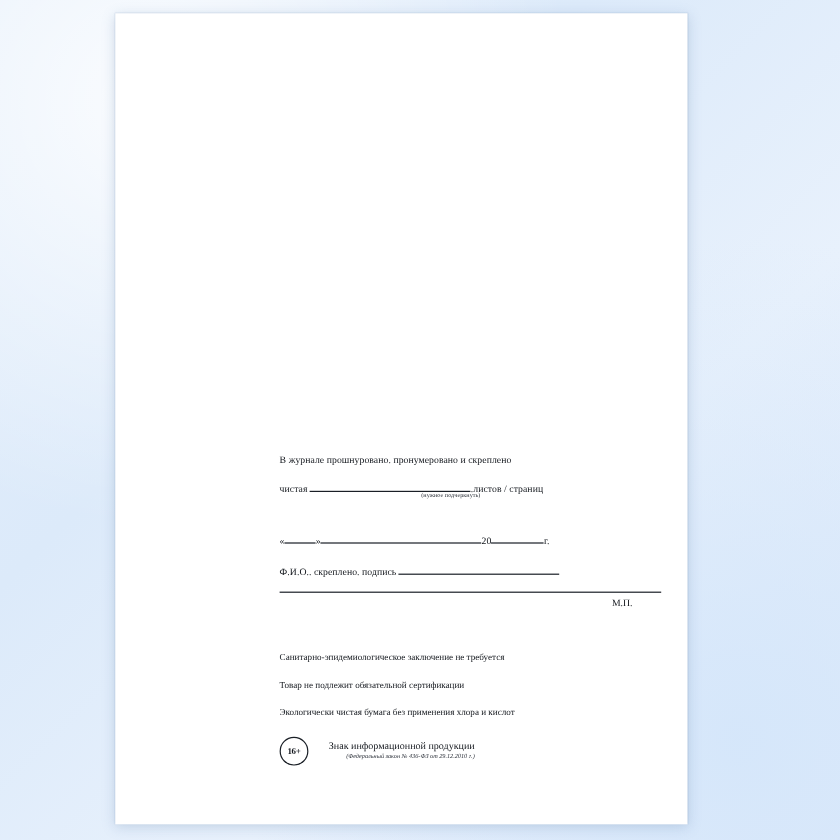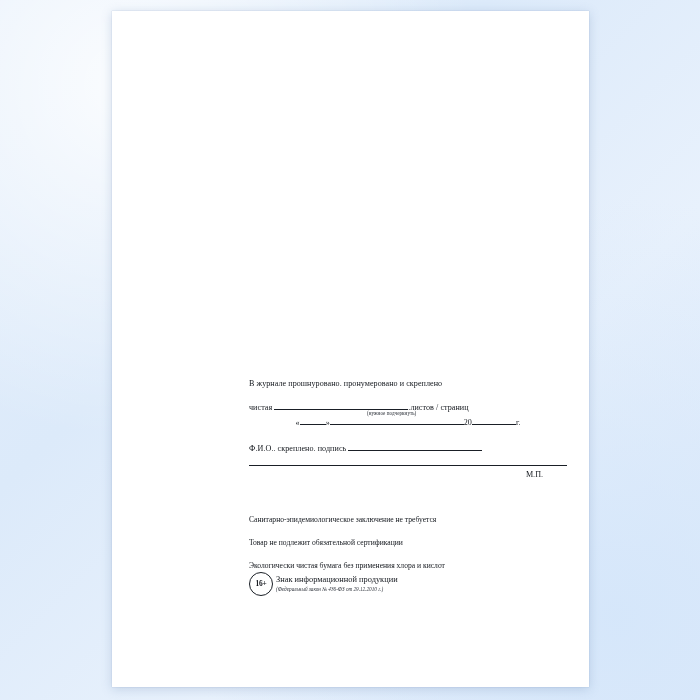--- a/index.html
+++ b/index.html
@@ -25,21 +25,21 @@
     top: 0;
     width: 700px;
     height: 700px;
     background:
       radial-gradient(circle at 18% 12%, rgba(255,255,255,0.85) 0%, rgba(255,255,255,0) 42%),
       radial-gradient(circle at 88% 88%, rgba(212,230,250,0.9) 0%, rgba(255,255,255,0) 48%);
     pointer-events: none;
   }
   .page {
     position: absolute;
-    left: 112px;
+    left: 96px;
     top: 11px;
     width: 477px;
     height: 676px;
     background: #ffffff;
     box-shadow: 0 2px 10px rgba(110,140,180,0.30), 0 0 1px rgba(120,150,190,0.5);
   }
   .page-inner {
     position: absolute;
     left: 0;
     top: 0;
@@ -81,21 +81,21 @@
 
   .hint {
     font-size: 5.1px;
     color: #262b33;
     position: absolute;
     left: 118px;
     top: 10px;
     white-space: nowrap;
   }
 
-  .row-3 { margin-top: 4px; text-align: center; }
+  .row-3 { margin-top: 32px; }
   .row-4 { margin-top: 15px; }
 
   .rule-full {
     margin-top: 11px;
     border-bottom: 0.8px solid #1a1f26;
     width: 100%;
     height: 1px;
   }
 
   .mp {
@@ -113,23 +113,25 @@
     margin: 0 0 0 0;
   }
   .para .ital {
     font-style: italic;
   }
   .spaced { margin-top: 14px; }
   .spaced-sm { margin-top: 12px; }
 
   
   .info-sign {
+    margin-top: 14px;
     display: flex;
     align-items: center;
-    gap: 3px;
+    gap: 17px;
+    text-align: right;
   }
   .age-badge {
     width: 22px;
     height: 22px;
     border: 1.1px solid #1a1f26;
     border-radius: 50%;
     display: flex;
     align-items: center;
     justify-content: center;
     font-size: 7.4px;

